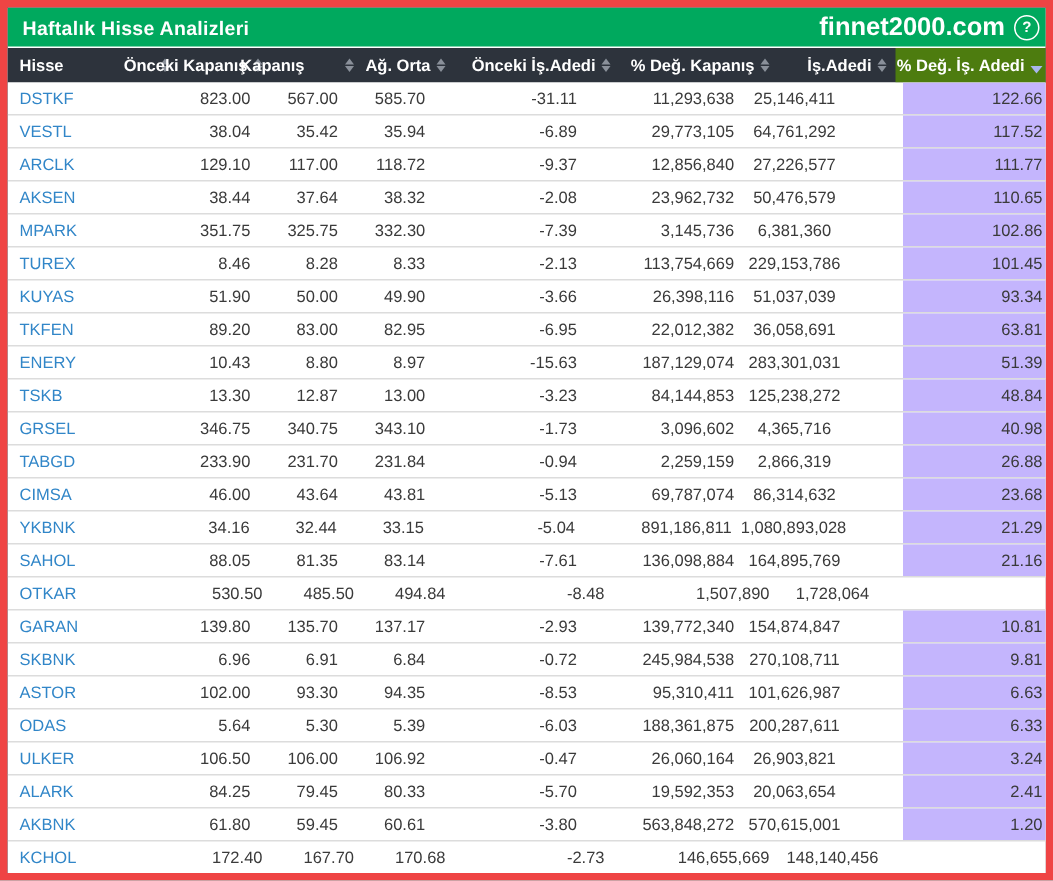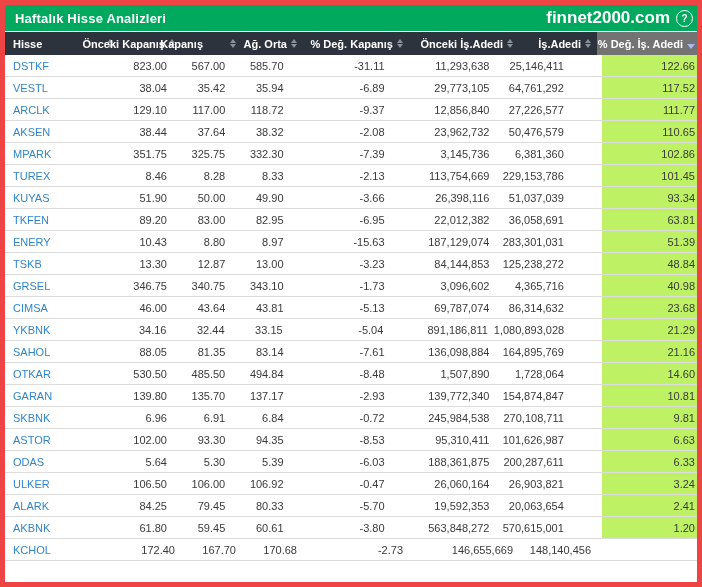--- a/index.html
+++ b/index.html
@@ -13,45 +13,45 @@
   .brand-wrap{margin-left:auto;display:flex;align-items:center;gap:6px;padding-right:8px;}
   .brand{color:#ffffff;font-size:17px;font-weight:bold;}
   .help{width:15px;height:15px;border:1.5px solid #ffffff;border-radius:50%;color:#ffffff;
         font-size:10px;font-weight:bold;display:flex;align-items:center;justify-content:center;cursor:pointer;}
 
   
   .thead{height:23px;margin-top:1px;background:#2d333c;display:flex;flex:0 0 auto;align-items:stretch;}
   .hcell{display:flex;align-items:center;color:#ffffff;font-size:11px;font-weight:bold;
          box-sizing:border-box;white-space:nowrap;cursor:pointer;}
   .hcell.numh{justify-content:flex-end;padding-right:6px;}
-  .hcell.sortedh{background:#737373;}
+  .hcell.sortedh{background:#4d7c0f;}
   .sorticons{display:inline-flex;flex-direction:column;gap:1px;margin-left:4px;}
   .tri-up{width:0;height:0;border-left:3.5px solid transparent;border-right:3.5px solid transparent;
           border-bottom:4px solid #8a909a;}
   .tri-dn{width:0;height:0;border-left:3.5px solid transparent;border-right:3.5px solid transparent;
           border-top:4px solid #8a909a;}
   .tri-dn.active{border-top-color:#a9b6ef;border-left-width:4px;border-right-width:4px;border-top-width:5px;margin-top:5px;}
   .h1 .sorticons{margin-left:auto;margin-right:10px;}
 
   
   .tbody{flex:1 1 auto;overflow:hidden;background:#ffffff;}
   .trow{display:flex;height:22px;box-sizing:border-box;border-bottom:1px solid #dcdcdc;align-items:center;}
   .cell{box-sizing:border-box;font-size:11px;color:#3a3a3a;white-space:nowrap;overflow:visible;}
   .num{text-align:right;padding-right:6px;}
   .tick{color:#3186c8;padding-left:8px;cursor:pointer;}
-  .sorted{background:#bef264;height:100%;display:flex;align-items:center;justify-content:flex-end;margin-left:32px;}
+  .sorted{background:#c4b5fd;height:100%;display:flex;align-items:center;justify-content:flex-end;margin-left:32px;}
 
   
   .c1{width:118px;}
   .c2{width:58px;}
   .c3{width:61px;gap:23px;}
   .c4{width:61px;}
   .c5{width:106px;}
   .c6{width:110px;}
-  .c7{width:78px;}
+  .c7{width:78px;text-align:center;}
   .c8{width:104px;flex:1 1 auto;}
   .h1{padding-left:8px;gap:40px;}
 </style>
 </head>
 <body>
 
 <div class="app">
   <div class="inner">
 
     <div class="titlebar">
@@ -84,29 +84,29 @@
             <i class="tri-dn"></i>
           </span>
       </div>
       <div class="hcell numh c4">
         <span>Ağ. Orta</span>
         <span class="sorticons">
             <i class="tri-up"></i>
             <i class="tri-dn"></i>
           </span>
       </div>
+      <div class="hcell numh c6">
+        <span>Önceki İş.Adedi</span>
+        <span class="sorticons">
+            <i class="tri-up"></i>
+            <i class="tri-dn"></i>
+          </span>
+      </div>
       <div class="hcell numh c5">
         <span>% Değ. Kapanış</span>
-        <span class="sorticons">
-            <i class="tri-up"></i>
-            <i class="tri-dn"></i>
-          </span>
-      </div>
-      <div class="hcell numh c6">
-        <span>Önceki İş.Adedi</span>
         <span class="sorticons">
             <i class="tri-up"></i>
             <i class="tri-dn"></i>
           </span>
       </div>
       <div class="hcell numh c7">
         <span>İş.Adedi</span>
         <span class="sorticons">
             <i class="tri-up"></i>
             <i class="tri-dn"></i>
@@ -225,20 +225,30 @@
           <div class="cell c1 tick">GRSEL</div>
           <div class="cell c2 num">346.75</div>
           <div class="cell c3 num">340.75</div>
           <div class="cell c4 num">343.10</div>
           <div class="cell c5 num">-1.73</div>
           <div class="cell c6 num">3,096,602</div>
           <div class="cell c7 num">4,365,716</div>
           <div class="cell c8 num sorted">40.98</div>
         </div>
         <div class="trow">
+          <div class="cell c1 tick">TABGD</div>
+          <div class="cell c2 num">233.90</div>
+          <div class="cell c3 num">231.70</div>
+          <div class="cell c4 num">231.84</div>
+          <div class="cell c5 num">-0.94</div>
+          <div class="cell c6 num">2,259,159</div>
+          <div class="cell c7 num">2,866,319</div>
+          <div class="cell c8 num sorted">26.88</div>
+        </div>
+        <div class="trow">
           <div class="cell c1 tick">CIMSA</div>
           <div class="cell c2 num">46.00</div>
           <div class="cell c3 num">43.64</div>
           <div class="cell c4 num">43.81</div>
           <div class="cell c5 num">-5.13</div>
           <div class="cell c6 num">69,787,074</div>
           <div class="cell c7 num">86,314,632</div>
           <div class="cell c8 num sorted">23.68</div>
         </div>
         <div class="trow">
@@ -262,21 +272,20 @@
           <div class="cell c8 num sorted">21.16</div>
         </div>
         <div class="trow">
           <div class="cell c1 tick">OTKAR</div>
           <div class="cell c2 num">530.50</div>
           <div class="cell c3 num">485.50</div>
           <div class="cell c4 num">494.84</div>
           <div class="cell c5 num">-8.48</div>
           <div class="cell c6 num">1,507,890</div>
           <div class="cell c7 num">1,728,064</div>
-          <div class="cell c8 num sorted">14.60</div>
         </div>
         <div class="trow">
           <div class="cell c1 tick">GARAN</div>
           <div class="cell c2 num">139.80</div>
           <div class="cell c3 num">135.70</div>
           <div class="cell c4 num">137.17</div>
           <div class="cell c5 num">-2.93</div>
           <div class="cell c6 num">139,772,340</div>
           <div class="cell c7 num">154,874,847</div>
           <div class="cell c8 num sorted">10.81</div>

